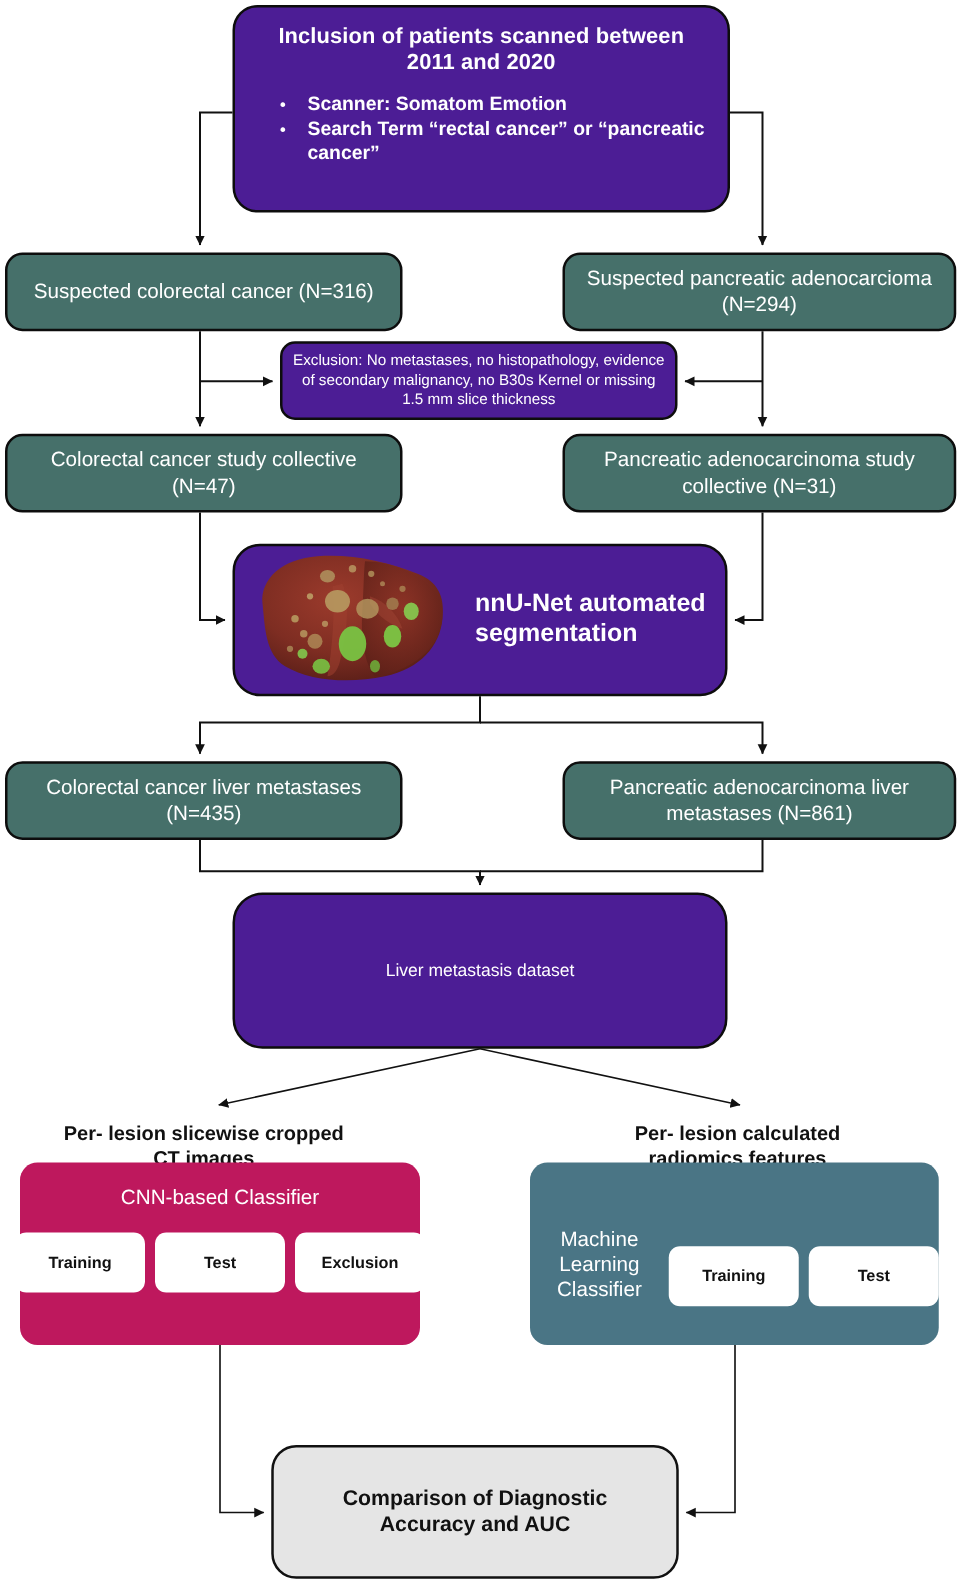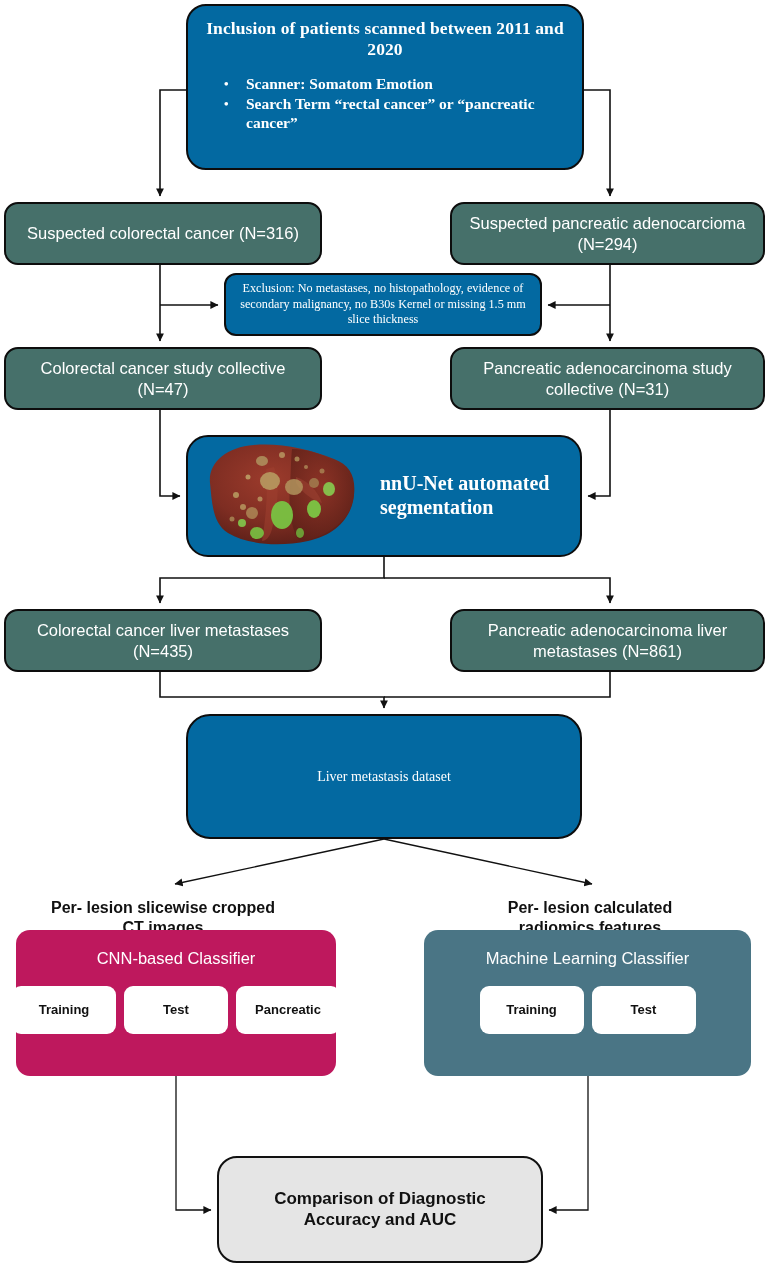--- a/index.html
+++ b/index.html
@@ -12,21 +12,21 @@
   #svg-layer{position:absolute;left:0;top:0;width:769px;height:1269px;pointer-events:none;}
 
   .node{
     position:absolute;box-sizing:border-box;
     border:2px solid #0d0d0d;
     display:flex;align-items:center;justify-content:center;
     text-align:center;color:#ffffff;
     line-height:1.22;
     -webkit-font-smoothing:antialiased;
   }
-  .gray{background:#0369a1;border-radius:20px;font-family:Liberation Serif, serif;}
+  .gray{background:#4c1d95;border-radius:20px;}
   .teal{background:#46706a;border-radius:14px;}
   .cnnbox{background:#be185d;border-radius:14px;border:none;}
   .mlbox{background:#4a7585;border-radius:14px;border:none;}
   .lightbox{background:#e5e5e5;border-radius:20px;color:#111111;border:2px solid #111111;}
 
   
   #box-inclusion{left:186px;top:4px;width:398px;height:166px;
     flex-direction:column;align-items:stretch;justify-content:flex-start;
     padding:12px 18px 8px 18px;}
   .incl-title{font-size:17.5px;font-weight:700;text-align:center;letter-spacing:.1px;}
@@ -61,21 +61,21 @@
 
   
   .branch-label{position:absolute;text-align:center;color:#111111;font-size:16px;font-weight:600;line-height:1.28;}
   #label-left{left:48px;top:898px;width:230px;}
   #label-right{left:470px;top:898px;width:240px;}
 
   
   #box-cnn{left:16px;top:930px;width:320px;height:146px;
     flex-direction:column;justify-content:flex-start;padding-top:18px;}
   #box-ml{left:424px;top:930px;width:327px;height:146px;
-    flex-direction:column;justify-content:flex-start;padding-top:18px;}
+    justify-content:flex-start;padding-top:18px;}
   .clf-title{font-size:16.5px;font-weight:500;color:#ffffff;}
   .chips{display:flex;gap:8px;margin-top:18px;}
   .chip{background:#ffffff;color:#111111;border-radius:9px;
     font-size:13px;font-weight:600;display:flex;align-items:center;justify-content:center;
     height:48px;padding:0 6px;min-width:92px;}
   #box-ml .chip{min-width:92px;}
 
   
   #box-compare{left:217px;top:1156px;width:326px;height:107px;font-size:17px;font-weight:600;padding:0 18px;}
 
@@ -212,21 +212,21 @@
   </div>
 
   <div class="branch-label" id="label-left">Per- lesion slicewise cropped CT images</div>
   <div class="branch-label" id="label-right">Per- lesion calculated radiomics features</div>
 
   <div class="node cnnbox" id="box-cnn">
     <div class="clf-title">CNN-based Classifier</div>
     <div class="chips">
       <div class="chip">Training</div>
       <div class="chip">Test</div>
-      <div class="chip">Pancreatic</div>
+      <div class="chip">Exclusion</div>
     </div>
   </div>
 
   <div class="node mlbox" id="box-ml">
     <div class="clf-title">Machine Learning Classifier</div>
     <div class="chips">
       <div class="chip">Training</div>
       <div class="chip">Test</div>
     </div>
   </div>

